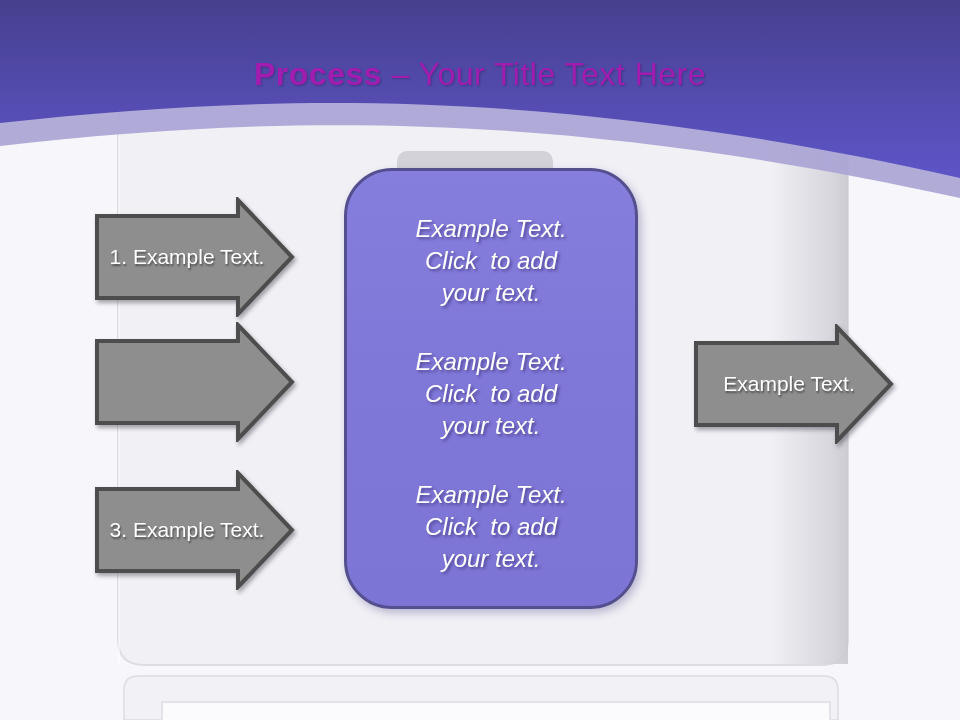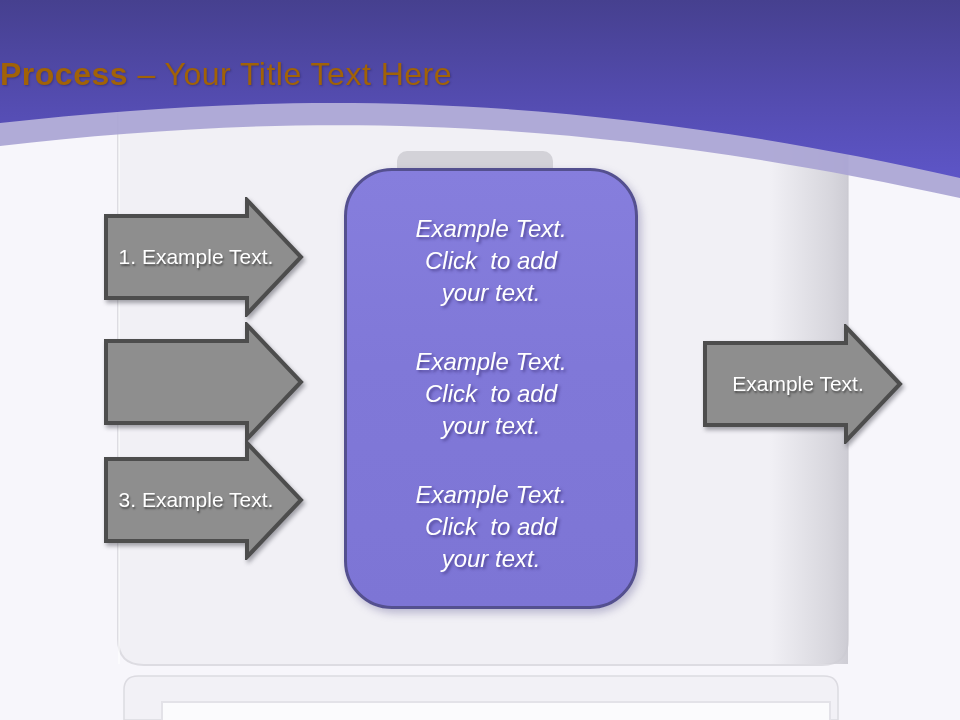--- a/index.html
+++ b/index.html
@@ -4,22 +4,22 @@
 <style>
   html,body{margin:0;padding:0;}
   .slide{
     position:relative;width:960px;height:720px;overflow:hidden;
     font-family:"Liberation Sans",sans-serif;background:#f7f6fb;
   }
   .bg-svg{position:absolute;left:0;top:0;width:960px;height:720px;display:block;}
 
   
   .title{
-    position:absolute;left:0;top:52px;width:960px;
-    color:#a16207;font-size:32px;line-height:44px;letter-spacing:0.5px;
+    position:absolute;left:0;top:52px;width:960px;text-align:center;
+    color:#a21caf;font-size:32px;line-height:44px;letter-spacing:0.5px;
     text-shadow:1px 1px 2px rgba(40,35,90,0.45);
   }
   .title .emph{font-weight:700;}
   .title span{white-space:pre-wrap;}
 
   
   .top-tab{
     position:absolute;left:397px;top:151px;width:156px;height:28px;
     background:#d3d2d8;border-radius:10px 10px 0 0;
   }
@@ -35,35 +35,35 @@
   }
   .ph-block{
     color:#ffffff;font-style:italic;font-size:24px;line-height:32px;
     text-align:center;margin:0 0 37px 0;
     text-shadow:2px 2px 3px rgba(55,45,115,0.65);
   }
   .ph-line{display:block;white-space:pre-wrap;}
 
   
   .arrow{
-    position:absolute;width:200px;height:120px;margin-left:9px;
+    position:absolute;width:200px;height:120px;
   }
   .arrow svg{
     position:absolute;left:0;top:0;
     filter:drop-shadow(2px 3px 2px rgba(60,60,70,0.45));
   }
   .arrow .arrow-label{
     position:absolute;left:0;top:50%;transform:translateY(-50%);
     width:184px;text-align:center;
     color:#ffffff;font-size:21px;line-height:24px;
     text-shadow:1px 2px 2px rgba(0,0,0,0.45);
   }
   .arrow-1{left:95px;top:197px;}
   .arrow-2{left:95px;top:322px;}
-  .arrow-3{left:95px;top:440px;}
+  .arrow-3{left:95px;top:470px;}
   .arrow-right{left:694px;top:324px;}
   .arrow-right .arrow-label{width:190px;}
 </style>
 </head>
 <body>
 
 <div class="slide">
 
   <svg class="bg-svg" width="960" height="720" viewBox="0 0 960 720">
     <defs>

